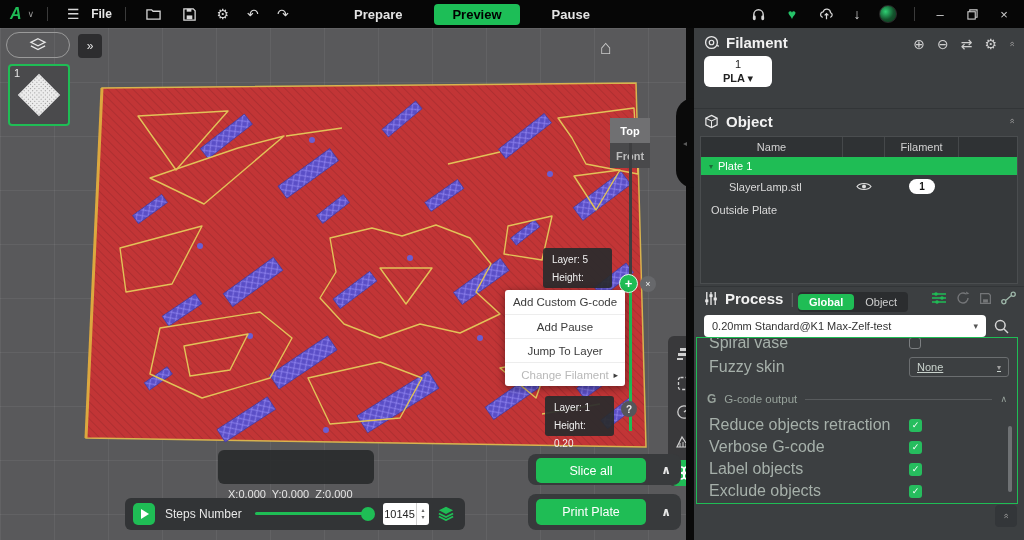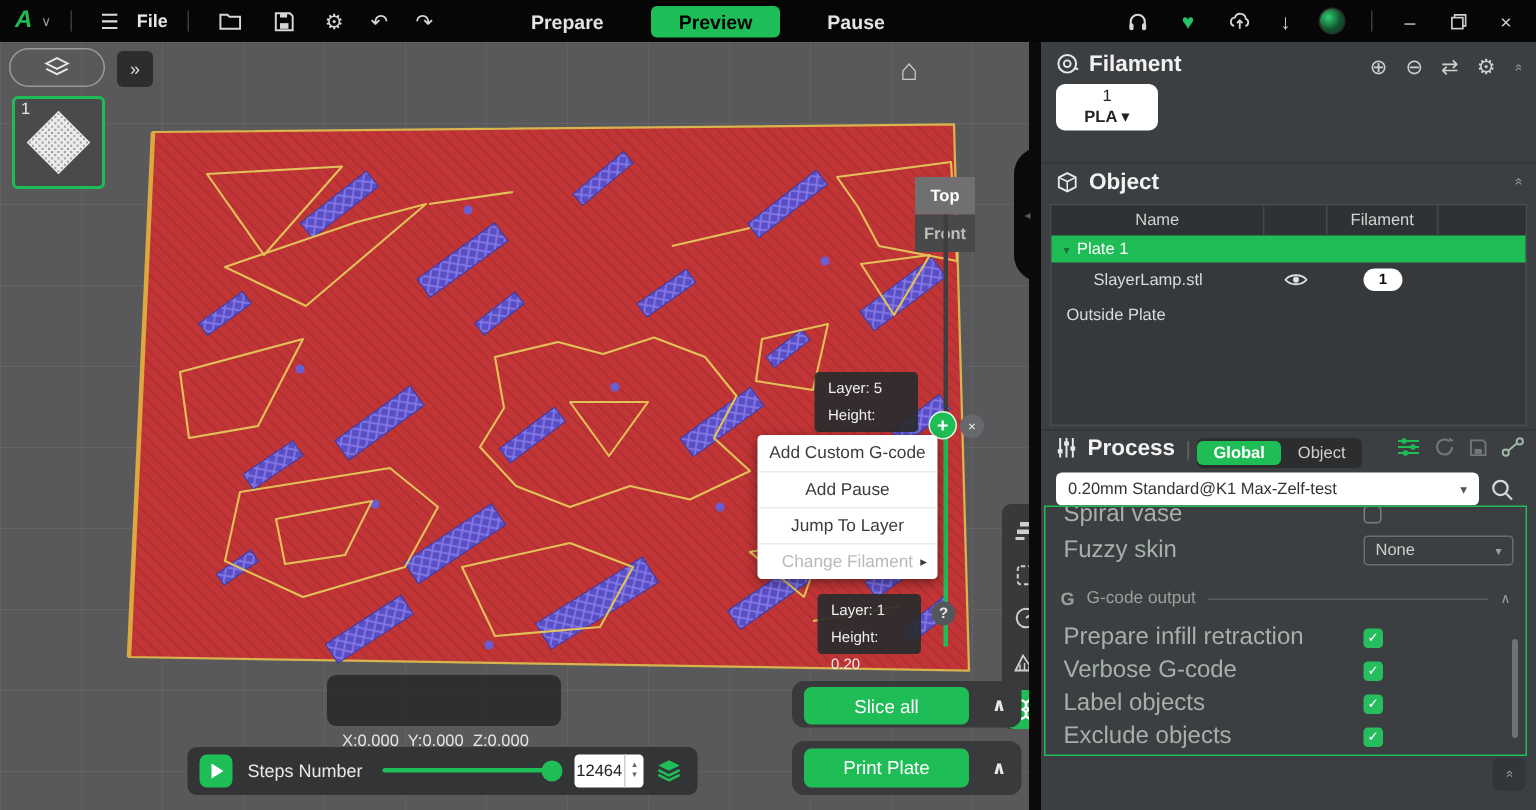--- a/index.html
+++ b/index.html
@@ -168,21 +168,21 @@
   .preset-car { color:#555; font-size:9px; }
 
   .settings { left:2px; top:309px; width:322px; height:167px; border:1px solid #1fbd55;
     background:#3c3f41; overflow:hidden; }
   .set-row { position:absolute; left:0; width:100%; height:22px; display:flex; align-items:center; }
   .set-lbl { position:absolute; left:12px; font-size:16px; color:#a6b0aa; }
   .chk { position:absolute; left:212px; width:13px; height:13px; border-radius:3px; }
   .chk.on { background:#26bd5e; color:#fff; font-size:9px; display:flex; align-items:center; justify-content:center; }
   .chk.off { background:transparent; border:1px solid #7c7f81; width:12px; height:12px; }
   .set-select { position:absolute; left:212px; width:100px; height:20px; border:1px solid #6b6e70;
-    border-radius:3px; color:#c9d2cc; font-size:11px; display:flex; align-items:center; padding:0 7px; }
+    border-radius:3px; color:#c9d2cc; font-size:11px; display:flex; align-items:center; padding:0 7px;text-decoration:underline; }
   .set-select .sval { flex:1; }
   .set-select .scar { font-size:8px; color:#a0a0a0; }
   .sect-row { position:absolute; left:0; width:100%; height:22px; display:flex; align-items:center;
     padding:0 10px; gap:8px; color:#97a29b; }
   .sect-g { font-size:12px; font-weight:bold; }
   .sect-lbl { font-size:11.5px; }
   .sect-line { flex:1; height:1px; background:#585b5d; }
   .sect-car { font-size:9px; }
   .sb-thumb { position:absolute; right:5px; top:88px; width:4px; height:66px; background:#6f7274; border-radius:2px; }
   .panel-collapse { left:301px; top:477px; width:22px; height:22px; background:#333639; border-radius:4px;
@@ -405,21 +405,21 @@
     </div>
 
     <div class="abs stepsbar">
       <div class="abs play-btn">
           <span class="play-tri"></span>
         </div>
       <span class="abs steps-lbl">Steps Number</span>
       <div class="abs steps-track"></div>
       <div class="abs steps-handle"></div>
       <div class="abs steps-value">
-        <span class="steps-num">12464</span>
+        <span class="steps-num">10145</span>
         <span class="spin">
           <span>▴</span>
           <span>▾</span>
         </span>
       </div>
       <span class="abs steps-layers">
         <svg class="ic" width="18" height="16" viewBox="0 0 20 18">
             <path d="M10 2 L18 6 L10 10 L2 6 Z" fill="#1fbd55"></path>
             <path d="M2 9.5 L10 13.5 L18 9.5" fill="none" stroke="#1fbd55" stroke-width="2"></path>
             <path d="M2 13 L10 17 L18 13" fill="none" stroke="#1fbd55" stroke-width="2"></path>
@@ -560,21 +560,21 @@
           <span class="scar">▾</span>
         </span>
       </div>
       <div class="sect-row" style="top:50px;">
         <span class="sect-g">G</span>
         <span class="sect-lbl">G-code output</span>
         <span class="sect-line"></span>
         <span class="sect-car">∧</span>
       </div>
       <div class="set-row" style="top:76px;">
-        <span class="set-lbl">Prepare infill retraction</span>
+        <span class="set-lbl">Reduce objects retraction</span>
         <span class="chk on">✓</span>
       </div>
       <div class="set-row" style="top:98px;">
         <span class="set-lbl">Verbose G-code</span>
         <span class="chk on">✓</span>
       </div>
       <div class="set-row" style="top:120px;">
         <span class="set-lbl">Label objects</span>
         <span class="chk on">✓</span>
       </div>

